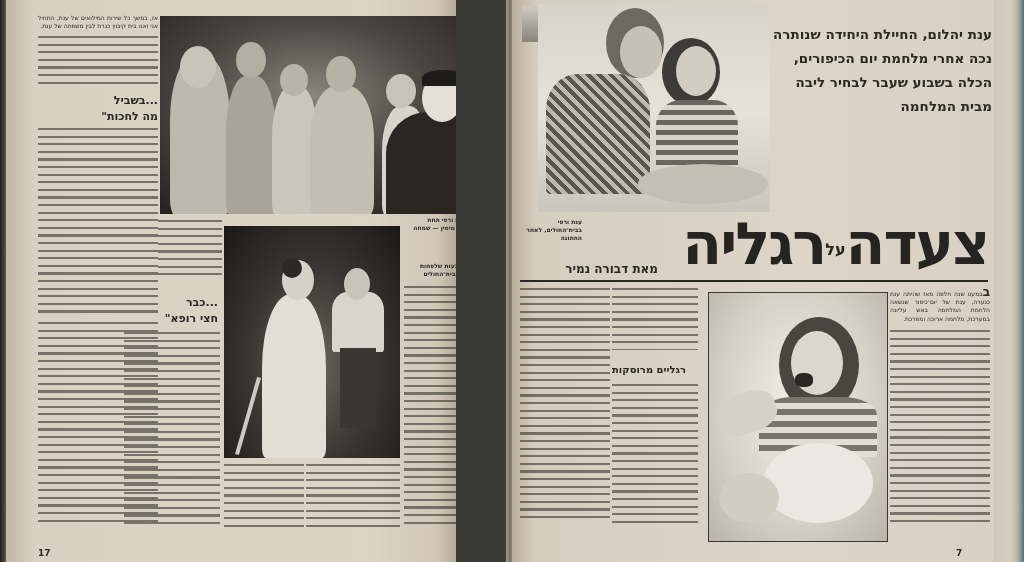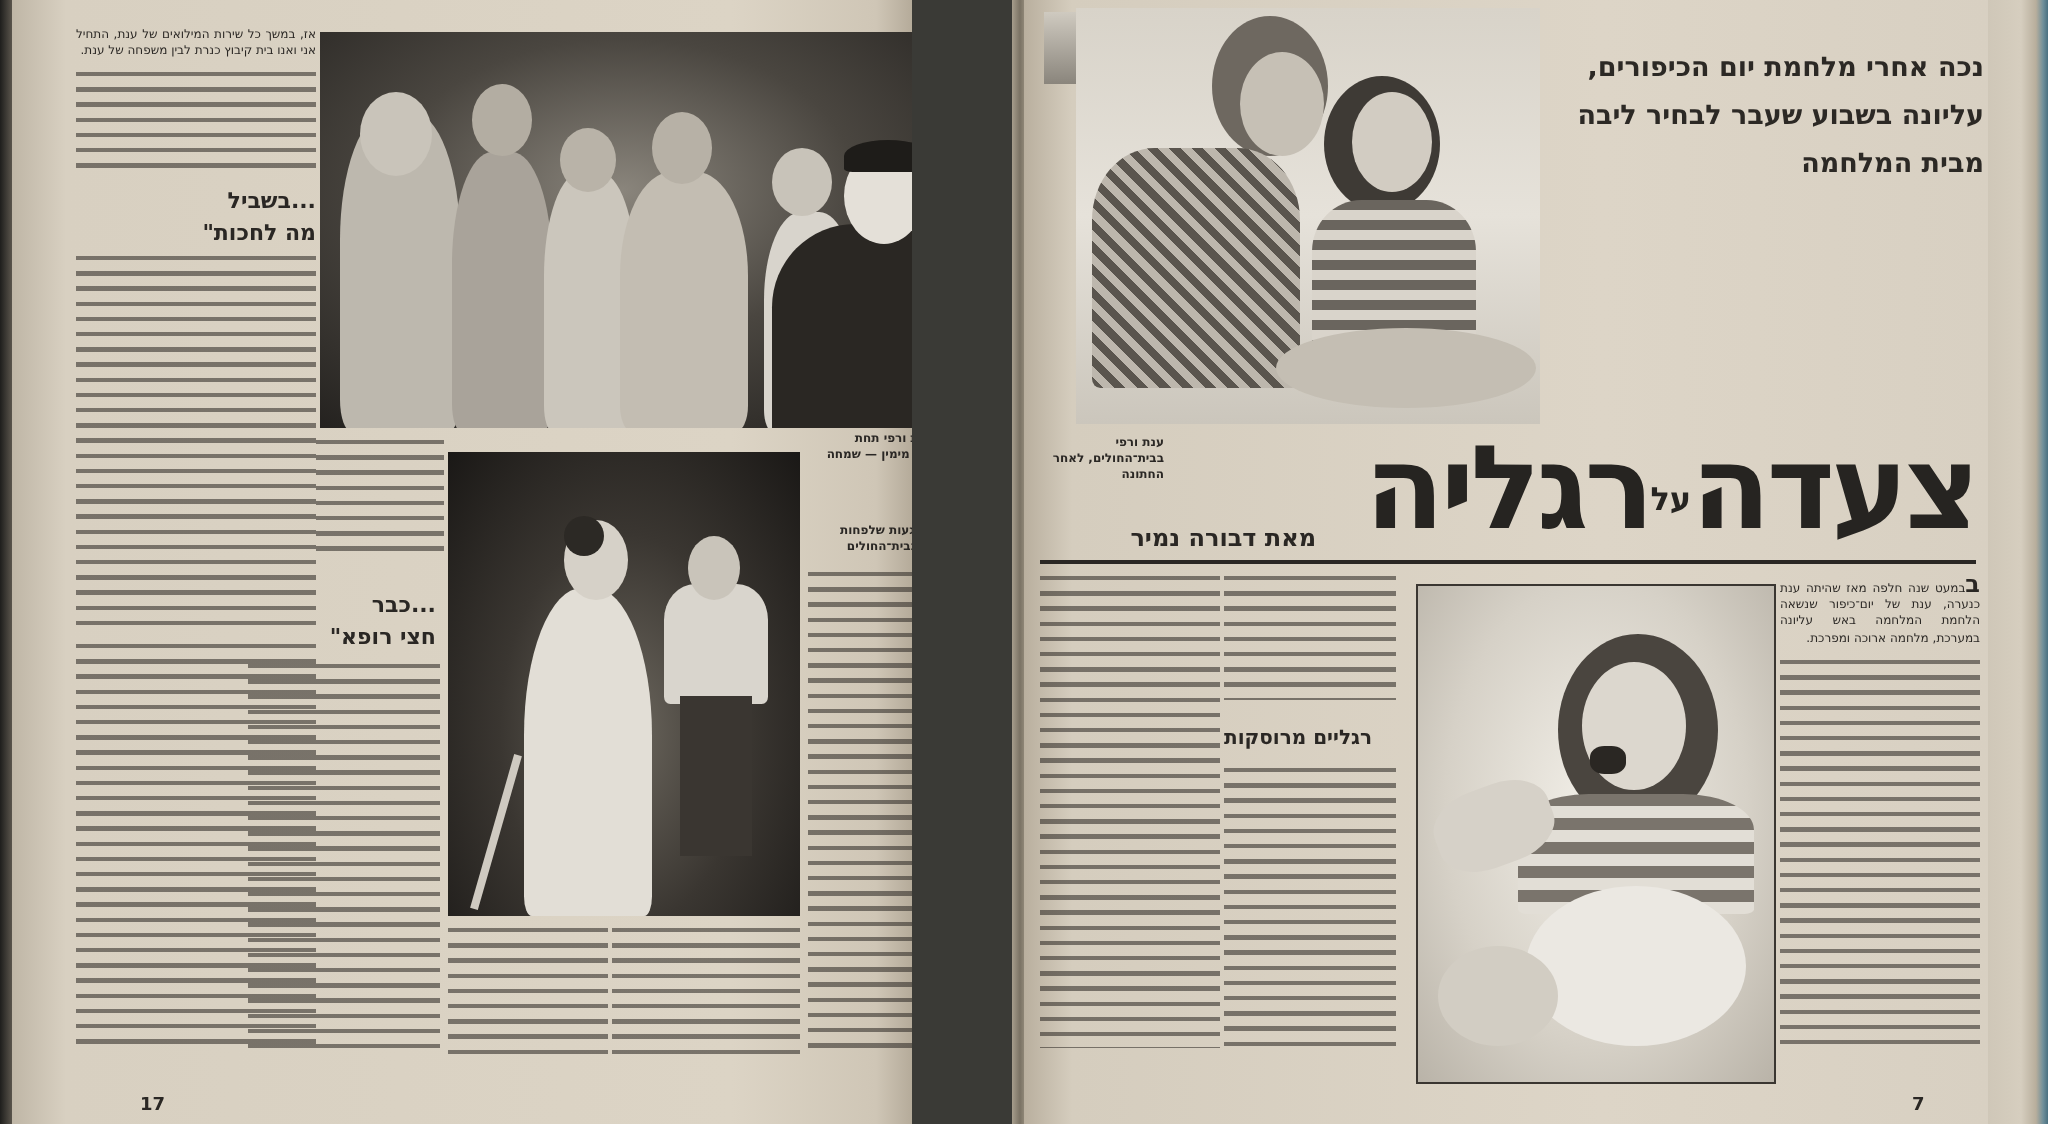--- a/index.html
+++ b/index.html
@@ -82,43 +82,44 @@
     <div class="subhead" style="left:118px;top:296px;width:94px;font-size:11px;text-align:right;">...כבר</div>
     <div class="subhead" style="left:118px;top:312px;width:94px;font-size:11px;text-align:right;">חצי רופא"</div>
 
     <div class="textlines" style="left:152px;top:220px;width:64px;height:60px;"></div>
     <div class="textlines" style="left:118px;top:332px;width:96px;height:196px;"></div>
     <div class="textlines" style="left:218px;top:464px;width:80px;height:64px;"></div>
     <div class="textlines" style="left:300px;top:464px;width:94px;height:64px;"></div>
     <div class="textlines" style="left:398px;top:286px;width:96px;height:242px;"></div>
 
     <div class="folio" style="left:320px;top:550px;">9.9.1974 — 1430 ,לאשה, גליון מס׳</div>
-    <div class="pagenum" style="left:32px;top:548px;margin-left:32px;">17</div>
+    <div class="pagenum" style="left:32px;top:548px;">17</div>
   </div>
 
   <div class="gutter"></div>
 
   <div class="page right">
 
     <div class="photo light" style="left:10px;top:6px;width:60px;height:36px;background:linear-gradient(180deg,#cfcac0,#8a857c);"></div>
     <div class="photo light" style="left:134px;top:6px;width:48px;height:36px;background:linear-gradient(180deg,#bfb9ae,#6a655d);"></div>
 
     <div class="photo" style="left:26px;top:4px;width:232px;height:208px;background:linear-gradient(180deg,#d8d3c9 0%,#e6e2da 50%,#cbc6bc 100%);">
       <div class="head" style="left:68px;top:4px;width:58px;height:70px;background:#6e6860;"></div>
       <div class="head" style="left:82px;top:22px;width:42px;height:52px;background:#c6c0b5;"></div>
       <div class="figure" style="left:8px;top:70px;width:104px;height:120px;background:repeating-linear-gradient(45deg,#5a554e 0 4px,#bdb7ad 4px 8px);border-radius:30% 30% 4% 4%;"></div>
       <div class="head" style="left:124px;top:34px;width:58px;height:68px;background:#3e3a35;"></div>
       <div class="head" style="left:138px;top:42px;width:40px;height:50px;background:#d2ccc2;"></div>
       <div class="figure" style="left:118px;top:96px;width:82px;height:86px;background:repeating-linear-gradient(180deg,#6a655e 0 5px,#d9d4cb 5px 10px);border-radius:30% 30% 4% 4%;"></div>
       <div style="position:absolute;left:100px;top:160px;width:130px;height:40px;background:#c4beb3;border-radius:50%;"></div>
     </div>
 
     <div class="intro" style="left:250px;top:22px;width:230px;">
+      <div>ענת יהלום, החיילת היחידה שנותרה</div>
       <div>נכה אחרי מלחמת יום הכיפורים,</div>
-      <div>עליונה בשבוע שעבר לבחיר ליבה</div>
+      <div>הכלה בשבוע שעבר לבחיר ליבה</div>
       <div>מבית המלחמה</div>
     </div>
 
     <div class="headline" style="right:6px;top:214px;font-size:58px;line-height:60px;white-space:nowrap;">
       <span>צעדה</span><sup style="font-size:16px;vertical-align:top;position:relative;top:6px;letter-spacing:0;">על</sup><span>רגליה</span>
     </div>
 
     <div class="caption" style="left:10px;top:218px;width:60px;">ענת ורפי בבית־החולים, לאחר החתונה</div>
 
     <div class="byline" style="left:26px;top:262px;width:120px;text-align:right;">מאת דבורה נמיר</div>

